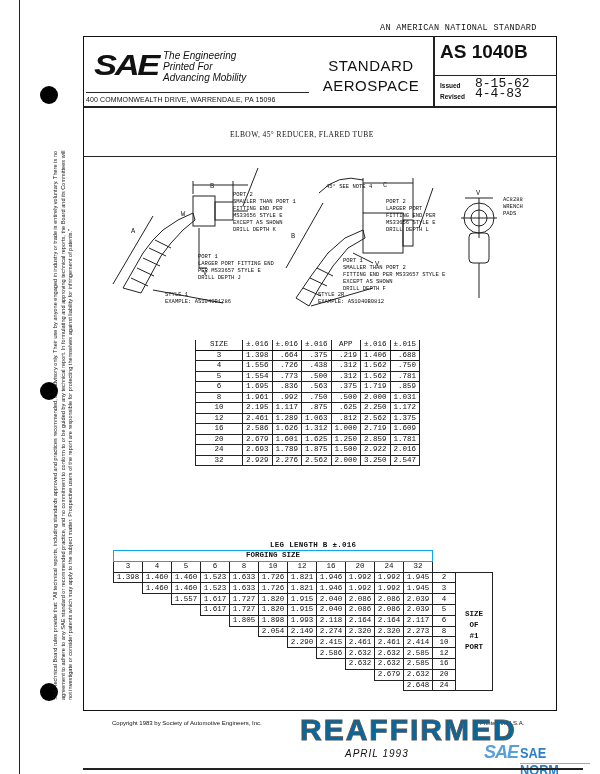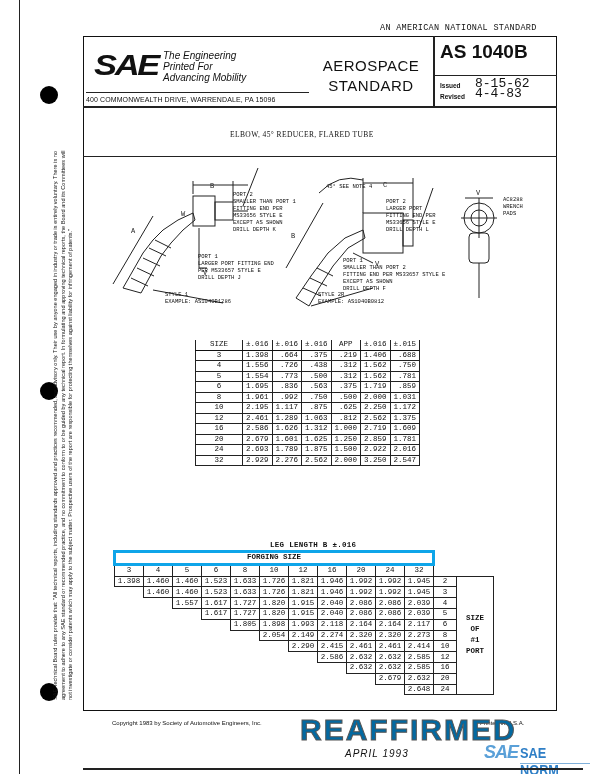--- a/index.html
+++ b/index.html
@@ -26,21 +26,21 @@
   .diag-txt{font-size:5.5px;line-height:7px;font-family:"Liberation Mono",monospace;white-space:pre;}
   table.t1{position:absolute;left:195px;top:340px;border-collapse:collapse;font-family:"Liberation Mono",monospace;font-size:7.5px;}
   table.t1 td{border:1px solid #222;padding:0 3px;height:9.5px;text-align:right;line-height:9px;}
   table.t1 td.sz{text-align:center;width:40px;}
   table.t1 tr.h td{text-align:center;border-bottom:none;}
   table.t1 tr.h2 td{text-align:center;border-top:none;border-bottom:1.5px solid #111;}
   .t2-title{left:270px;top:541px;font-family:"Liberation Mono",monospace;font-size:7.5px;font-weight:bold;letter-spacing:0.3px;}
   table.t2{position:absolute;left:113px;top:550px;border-collapse:collapse;font-family:"Liberation Mono",monospace;font-size:7.5px;}
   table.t2 td{height:9.8px;padding:0;line-height:9px;text-align:center;width:28px;}
   table.t2 td.b{border:1px solid #222;}
-  table.t2 td.fs{border:3px solid #0ea5e9;font-weight:bold;}
+  table.t2 td.fs{border:1px solid #0ea5e9;font-weight:bold;}
   table.t2 td.port{border:1px solid #222;width:22px;}
   table.t2 td.side{border:1px solid #222;border-left:none;width:36px;font-weight:bold;vertical-align:middle;line-height:11px;}
   .copy{left:112px;top:720px;font-size:6px;}
   .printed{left:480px;top:720px;font-size:6px;}
   .stamp{left:300px;top:713px;font-size:30px;font-weight:bold;color:#0369a1;-webkit-text-stroke:1px #555;letter-spacing:2px;font-family:"Liberation Sans",sans-serif;}
   .stamp-date{left:345px;top:748px;font-size:10px;font-style:italic;letter-spacing:1px;}
   .norm-logo{left:484px;top:742px;font-size:18px;font-weight:bold;font-style:italic;color:#5aa0d8;letter-spacing:-1px;}
   .norm-txt{left:520px;top:744px;font-size:15px;font-weight:bold;color:#2f7fc6;transform:scaleX(0.85);transform-origin:left;}
   .norm-line{left:520px;top:763px;width:70px;height:1px;background:#7fb0da;}
   .bottom-rule{left:83px;top:768px;width:500px;height:1.5px;}
@@ -63,22 +63,22 @@
 
 <div class="abs sae-logo">SAE</div>
 <div class="abs tagline">
   <div>The Engineering</div>
   <div>Printed For</div>
   <div>Advancing Mobility</div>
 </div>
 <div class="abs addr-line"></div>
 <div class="abs addr">400 COMMONWEALTH DRIVE, WARRENDALE, PA 15096</div>
 <div class="abs aero">
+  <div>STANDARD</div>
   <div>AEROSPACE</div>
-  <div>STANDARD</div>
 </div>
 <div class="vline hdr-vdiv"></div>
 <div class="vline as-box-div"></div>
 <div class="vline hdr-hdiv"></div>
 <div class="abs asnum">AS 1040B</div>
 <div class="abs issued">
   <div>Issued</div>
   <div>Revised</div>
 </div>
 <div class="abs mono issued-v">

